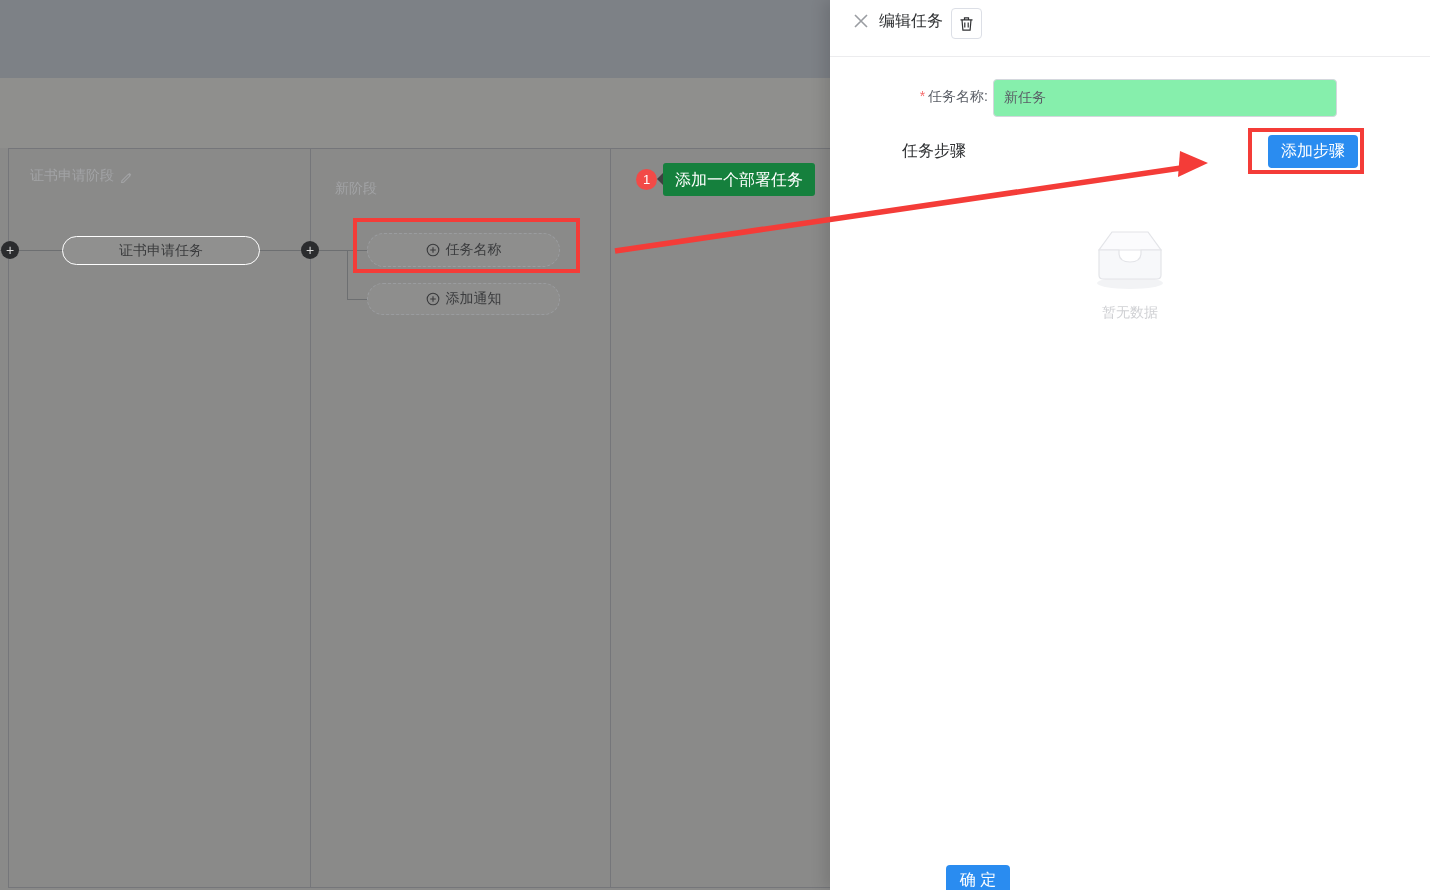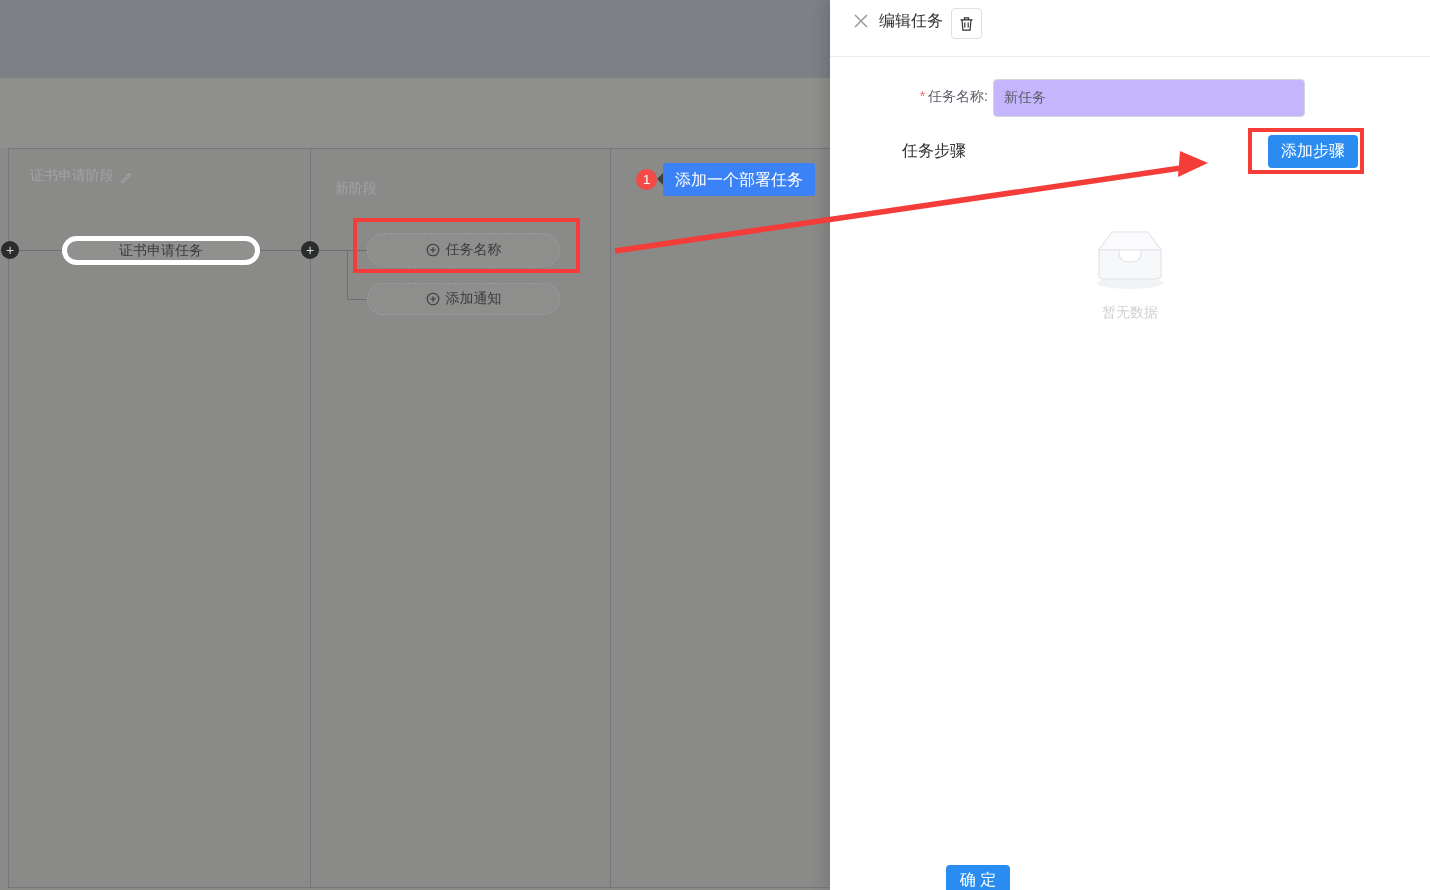--- a/index.html
+++ b/index.html
@@ -16,38 +16,38 @@
   .hline { position:absolute; height:1px; background:#75767a; }
 
   .stage-title { position:absolute; font-size:14px; color:#a2a3a5; display:flex; align-items:center; gap:6px; }
 
   .conn { position:absolute; background:#6d6f71; }
 
   .pill {
     position:absolute; display:flex; align-items:center; justify-content:center; gap:6px;
     border-radius:17px; font-size:14px; color:#3b3c3e; cursor:pointer;
   }
-  .pill.solid  { background:#90908f; border:5px solid #ffffff; }
+  .pill.solid  { background:#90908f; border:1px solid #ffffff; }
   .pill.dashed { background:#8e8e8d; border:1px dashed #9a9c9f; }
 
   .plus-circle {
     position:absolute; width:18px; height:18px; border-radius:50%;
     background:#2b2c2e; color:#d8d8d8; display:flex; align-items:center; justify-content:center;
     font-size:14px; line-height:1; cursor:pointer;
   }
 
   
   .badge {
     position:absolute; left:636px; top:169px; width:21px; height:21px; border-radius:50%;
     background:#f24a47; color:#fff; font-size:13px; display:flex; align-items:center; justify-content:center;
     z-index:30;
   }
   .tooltip {
     position:absolute; left:663px; top:163px; height:33px; line-height:33px;
-    background:#3b82f6; color:#fff; font-size:16px; padding:0 12px; border-radius:3px; z-index:30;
+    background:#15803d; color:#fff; font-size:16px; padding:0 12px; border-radius:3px; z-index:30;
   }
   .tooltip .tip-arrow {
     position:absolute; left:-6px; top:10px; width:0; height:0;
     border-top:6px solid transparent; border-bottom:6px solid transparent; border-right:6px solid #3f4041;
   }
   .redbox { position:absolute; border:4px solid #f43c38; z-index:40; pointer-events:none; }
   .redbox1 { left:353px; top:218px; width:227px; height:55px; }
   .redbox2 { left:1248px; top:128px; width:116px; height:46px; }
   .arrow-layer { position:absolute; left:0; top:0; width:1430px; height:890px; z-index:45; pointer-events:none; }
 
@@ -59,23 +59,23 @@
   .drawer-divider { position:absolute; left:0; top:56px; width:600px; height:1px; background:#ececee; }
   .close-btn { position:absolute; left:22px; top:12px; width:18px; height:18px; cursor:pointer; }
   .drawer-title { position:absolute; left:49px; top:11px; font-size:16px; color:#2f3133; }
   .trash-btn {
     position:absolute; left:121px; top:8px; width:31px; height:31px; border:1px solid #dcdfe6;
     border-radius:4px; background:#fff; display:flex; align-items:center; justify-content:center; cursor:pointer;
   }
   .name-label { position:absolute; left:68px; top:88px; width:90px; text-align:right; font-size:14px; color:#5a5e66; }
   .name-label .star { color:#f56c6c; margin-right:3px; }
   .name-input {
-    position:absolute; left:163px; top:79px; width:312px; height:32px;
+    position:absolute; left:163px; top:79px; width:344px; height:32px;
     border:1px solid #d4d7dd; border-radius:4px; padding:18px 10px; font-size:14px; color:#5a5e66;
-    outline:none; font-family:inherit; background:#c4b5fd;
+    outline:none; font-family:inherit; background:#86efac;
   }
   .steps-label { position:absolute; left:72px; top:141px; font-size:16px; font-weight:500; color:#2f3133; }
   .btn-blue {
     background:#2a8cf0; color:#fff; border:none; border-radius:4px; font-size:16px;
     font-family:inherit; cursor:pointer;
   }
   .add-step-btn { position:absolute; left:438px; top:135px; width:90px; height:33px; }
   .empty-icon { position:absolute; left:255px; top:224px; }
   .empty-text { position:absolute; left:240px; top:304px; width:120px; text-align:center; font-size:14px; color:#d0d1d4; }
   .confirm-btn { position:absolute; left:116px; top:853px; width:64px; height:31px;margin-top:12px; }

